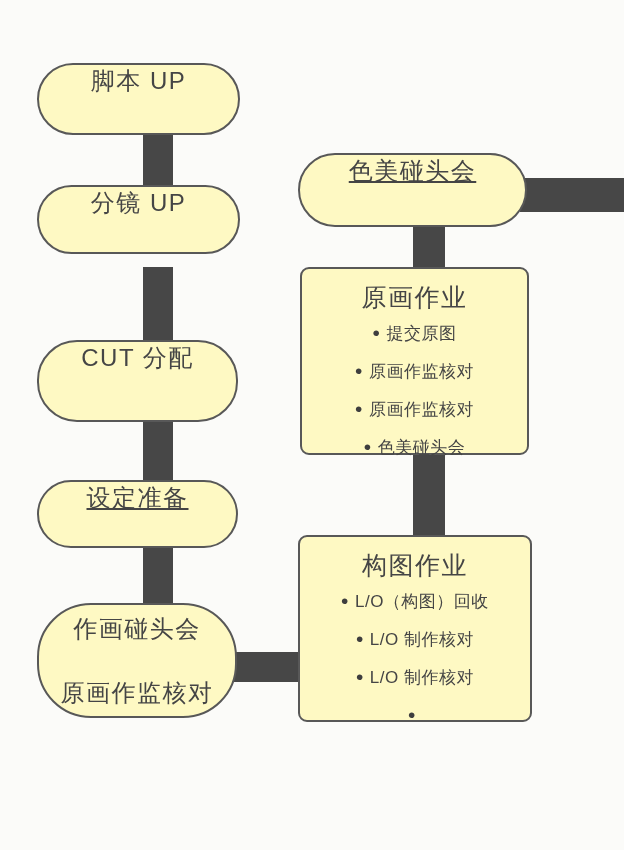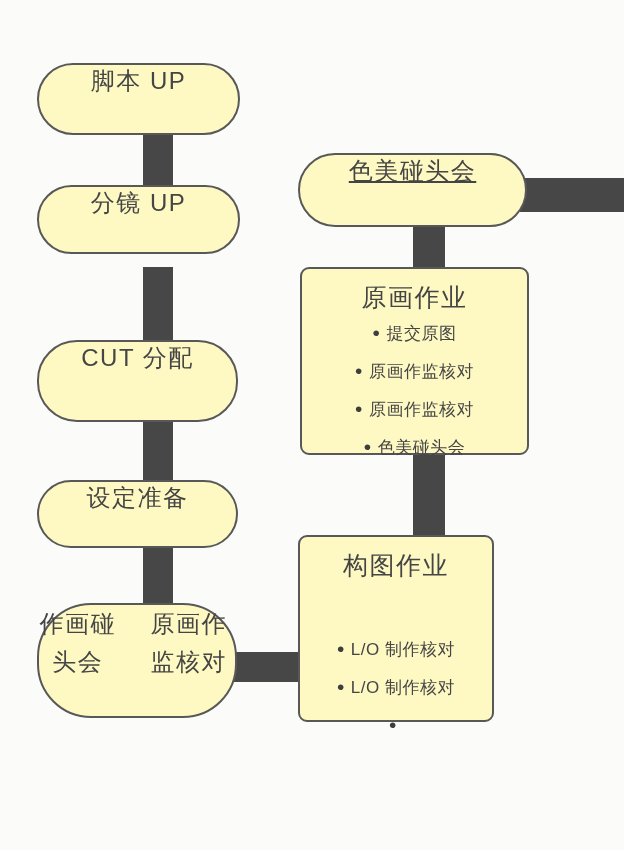--- a/index.html
+++ b/index.html
@@ -28,21 +28,21 @@
     display: flex;
     justify-content: center;
     text-align: center;
   }
   .pill {
     border-radius: 40px;
     font-size: 24px;
     letter-spacing: 1.5px;
   }
   .pill-two-line {
-    flex-direction: row;
+    flex-direction: column;
     line-height: 38px;
     gap: 26px;
   }
   .bigbox {
     border-radius: 9px;
     flex-direction: column;
     justify-content: flex-start;
     padding-top: 12px;
   }
   .bigbox .box-title {
@@ -68,27 +68,27 @@
     display: inline-block;
     margin-right: 6px;
     color: #3e3e3e;
   }
   .dot::before { content: "•"; font-size: 21px; }
 
   
   .n-script     { left: 37px;  top: 63px;  width: 203px; height: 72px; }
   .n-storyboard { left: 37px;  top: 185px; width: 203px; height: 69px; }
   .n-cut        { left: 37px;  top: 340px; width: 201px; height: 82px; }
-  .n-setting    { left: 37px;  top: 480px; width: 201px; height: 68px; }
+  .n-setting    { left: 37px;  top: 480px; width: 201px; height: 68px; text-decoration: underline; }
   .n-meeting    { left: 37px;  top: 603px; width: 200px; height: 115px; border-radius: 54px; }
 
   
   .n-colorart   { left: 298px; top: 153px; width: 229px; height: 74px; text-decoration: underline; }
   .n-genga      { left: 300px; top: 267px; width: 229px; height: 188px; }
-  .n-layout     { left: 298px; top: 535px; width: 196px; height: 187px; gap: 48px; }
+  .n-layout     { left: 298px; top: 535px; width: 234px; height: 187px; }
 
   
   .c-script-storyboard { left: 143px; top: 130px; width: 30px; height: 80px; }
   .c-storyboard-cut    { left: 143px; top: 267px; width: 30px; height: 80px; }
   .c-cut-setting       { left: 143px; top: 405px; width: 30px; height: 80px; }
   .c-setting-meeting   { left: 143px; top: 543px; width: 30px; height: 66px; }
   .c-meeting-layout    { left: 232px; top: 652px; width: 72px; height: 30px; }
   .c-layout-genga      { left: 413px; top: 450px; width: 32px; height: 90px; }
   .c-genga-colorart    { left: 413px; top: 222px; width: 32px; height: 50px; }
   .c-colorart-edge     { left: 520px; top: 178px; width: 104px; height: 34px; }
@@ -152,20 +152,24 @@
         <span>色美碰头会</span>
       </div>
     </div>
   </div>
 
   <div class="node bigbox n-layout">
     <div class="box-title">构图作业</div>
     <div class="bullet-list">
       <div class="bullet">
         <span class="dot"></span>
+        <span>L/O（构图）回收</span>
+      </div>
+      <div class="bullet">
+        <span class="dot"></span>
         <span>L/O 制作核对</span>
       </div>
       <div class="bullet">
         <span class="dot"></span>
         <span>L/O 制作核对</span>
       </div>
       <div class="bullet">
         <span class="dot"></span>
       </div>
     </div>

